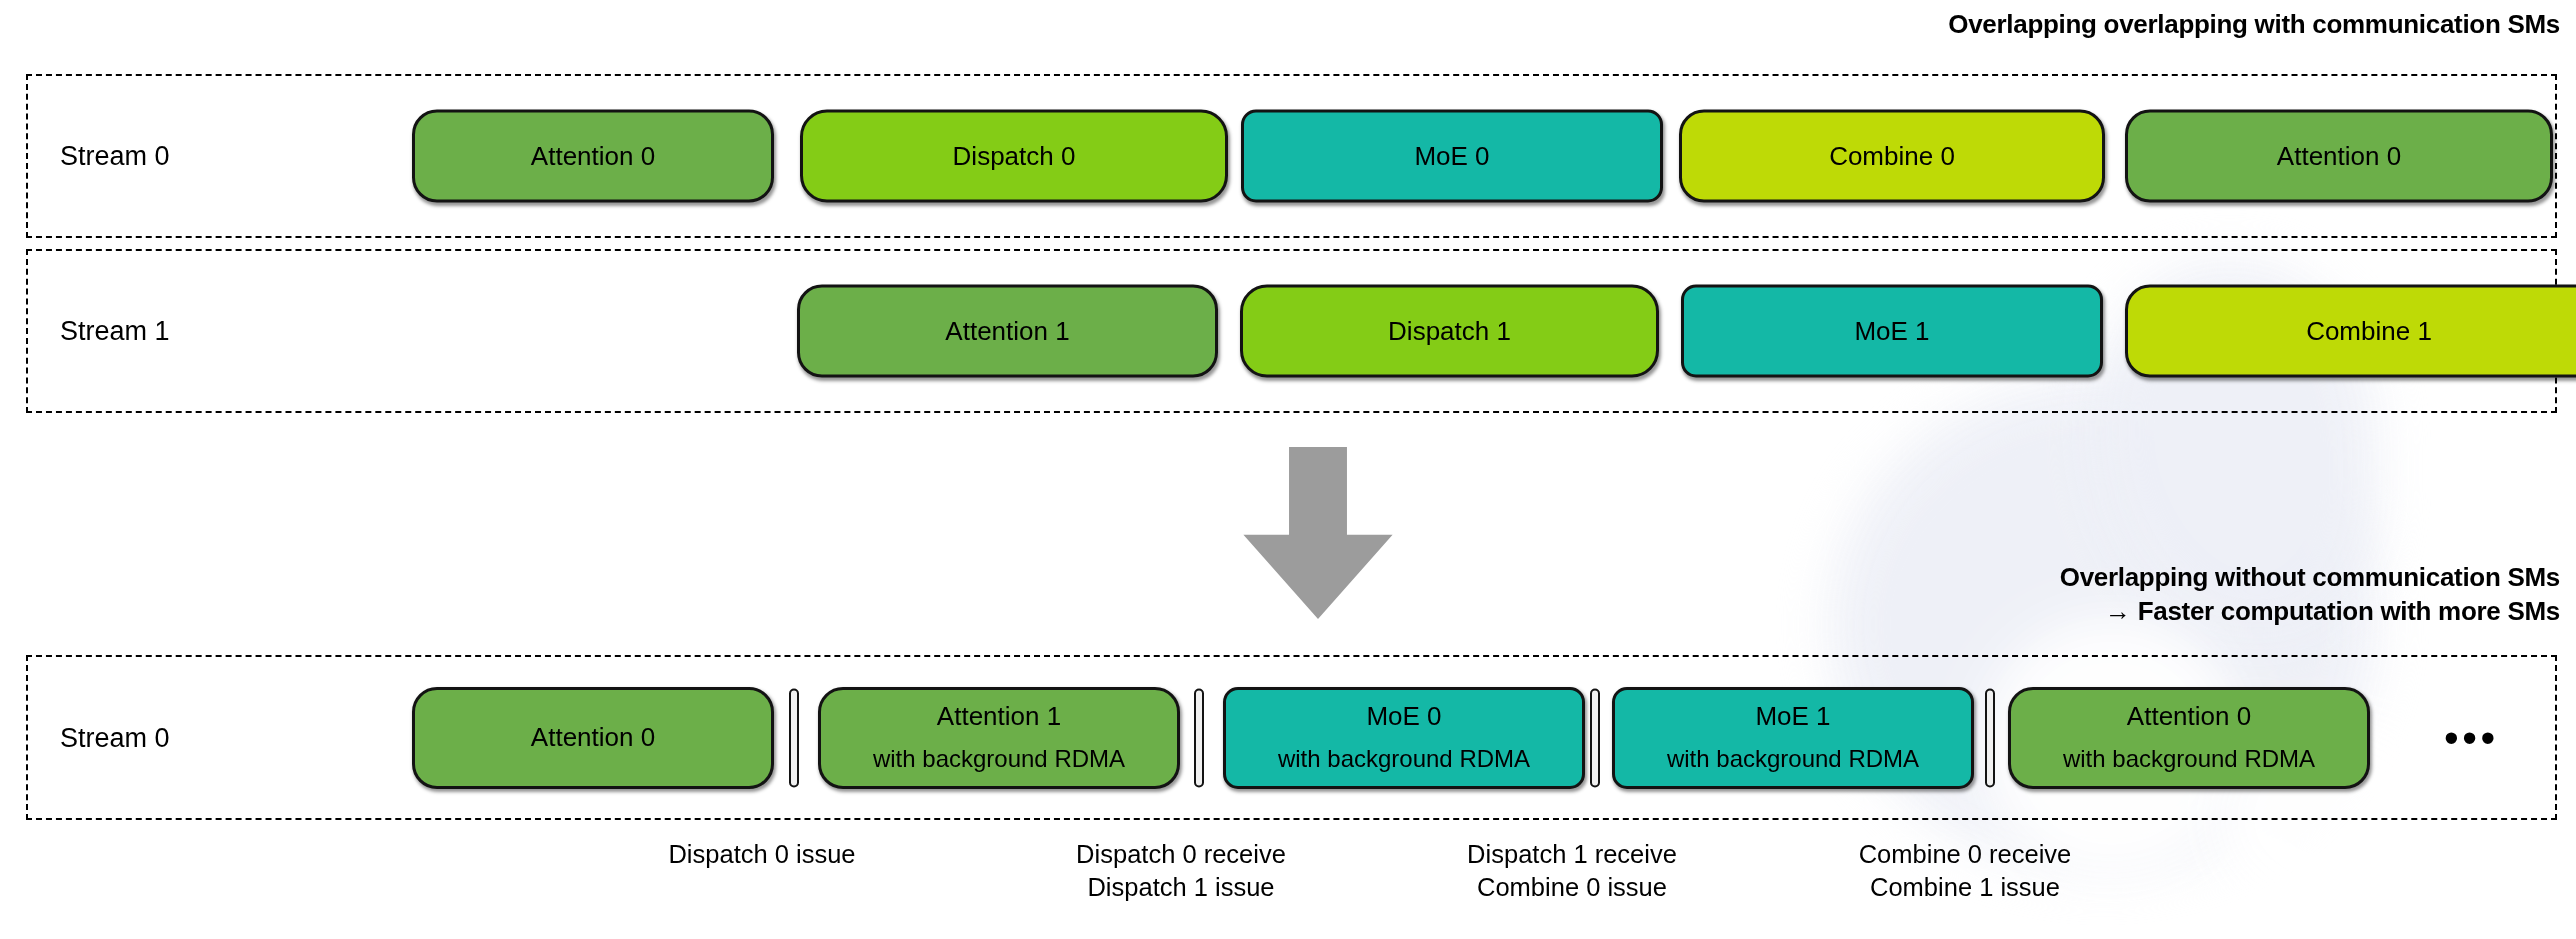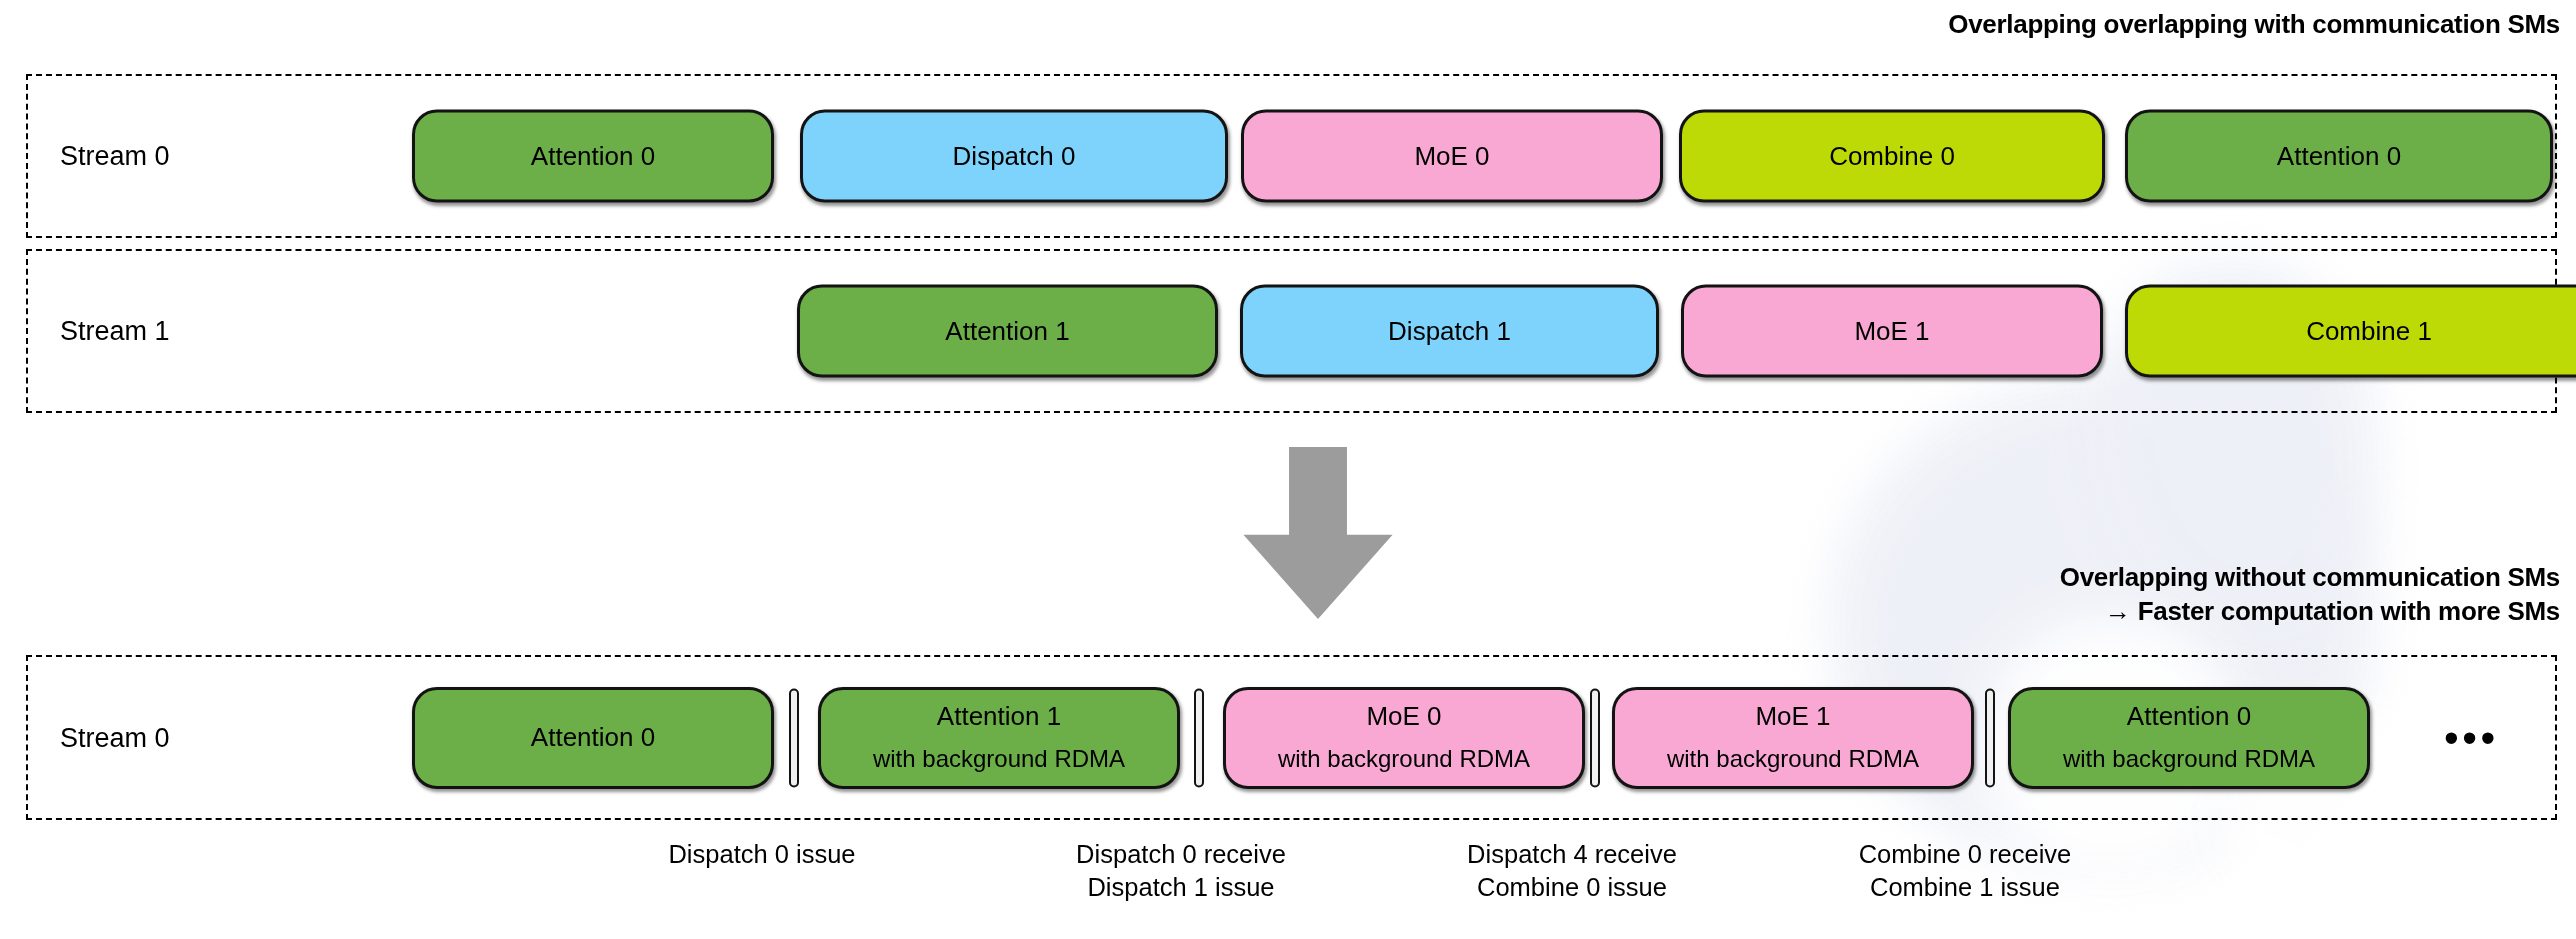--- a/index.html
+++ b/index.html
@@ -91,22 +91,22 @@
   .block .sub {
     font-size: 24px;
     line-height: 1.15;
     margin-top: 14px;
     white-space: nowrap;
   }
   .block.tall  { height: 93px; }
   .block.tall2 { height: 102px; }
 
   .c-attention { background: #6CAF49; }
-  .c-dispatch  { background: #7dd3fc; }
-  .c-moe       { background: #f9a8d4; }
+  .c-dispatch  { background: #84cc16; border-radius: 27px; }
+  .c-moe       { background: #14b8a6; border-radius: 15px; }
   .c-combine   { background: #BEDA06; }
 
   
   .separator {
     position: absolute;
     top: 50%;
     transform: translateY(-50%);
     width: 9.7px;
     height: 99px;
     border: 2.6px solid #131313;
@@ -234,19 +234,19 @@
       <div class="title">Attention 0</div>
       <div class="sub">with background RDMA</div>
     </div>
 
     <div id="ellipsis">•••</div>
   </div>
 
   <div class="annotation" style="left:762px">Dispatch 0 issue</div>
   <div class="annotation" style="left:1181px">Dispatch 0 receive
 Dispatch 1 issue</div>
-  <div class="annotation" style="left:1572px">Dispatch 4 receive
+  <div class="annotation" style="left:1572px">Dispatch 1 receive
 Combine 0 issue</div>
   <div class="annotation" style="left:1965px">Combine 0 receive
 Combine 1 issue</div>
 
 </div>
 
 
 </body></html>

